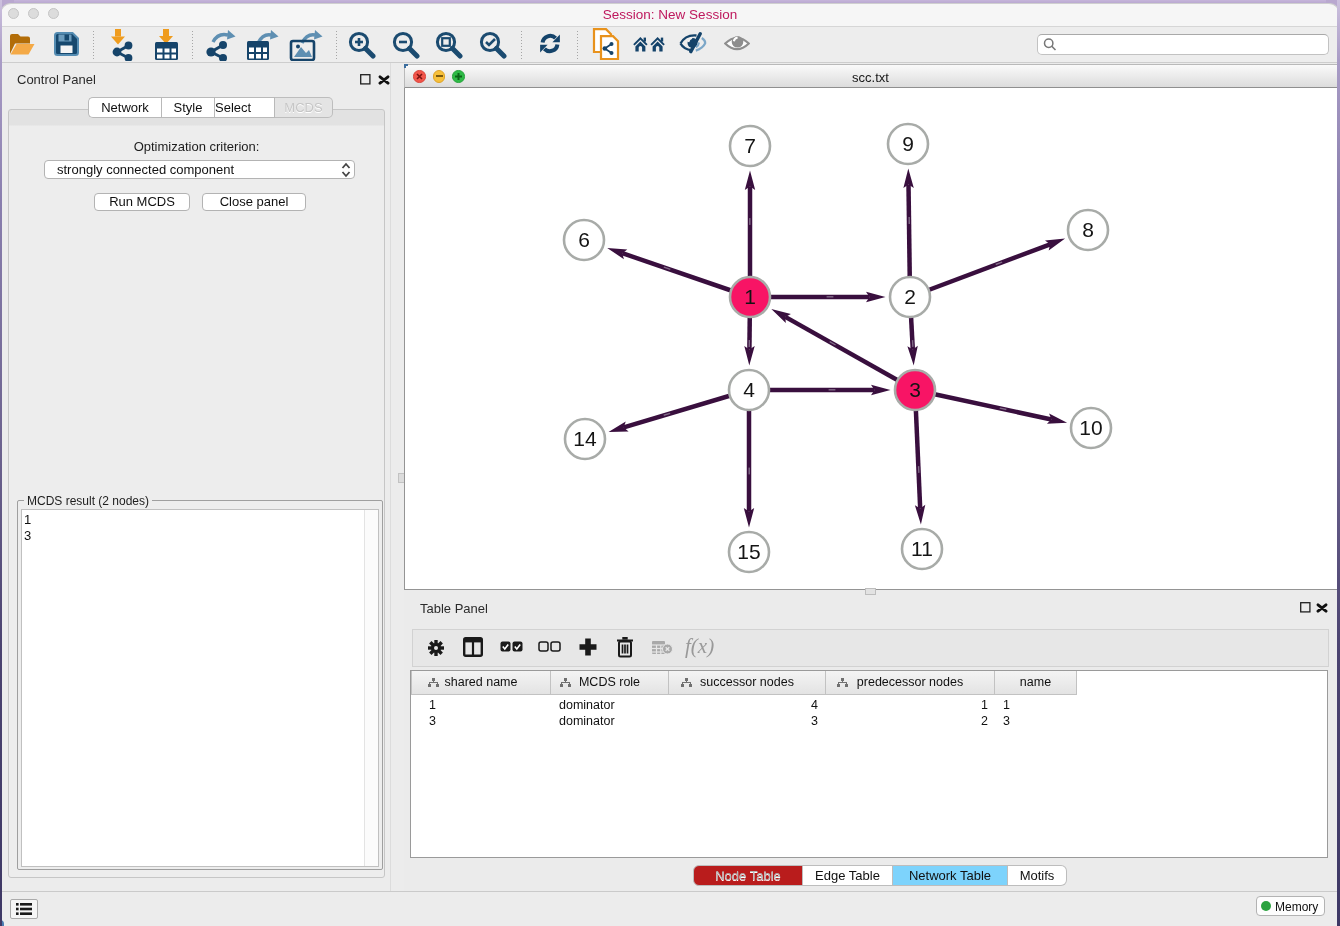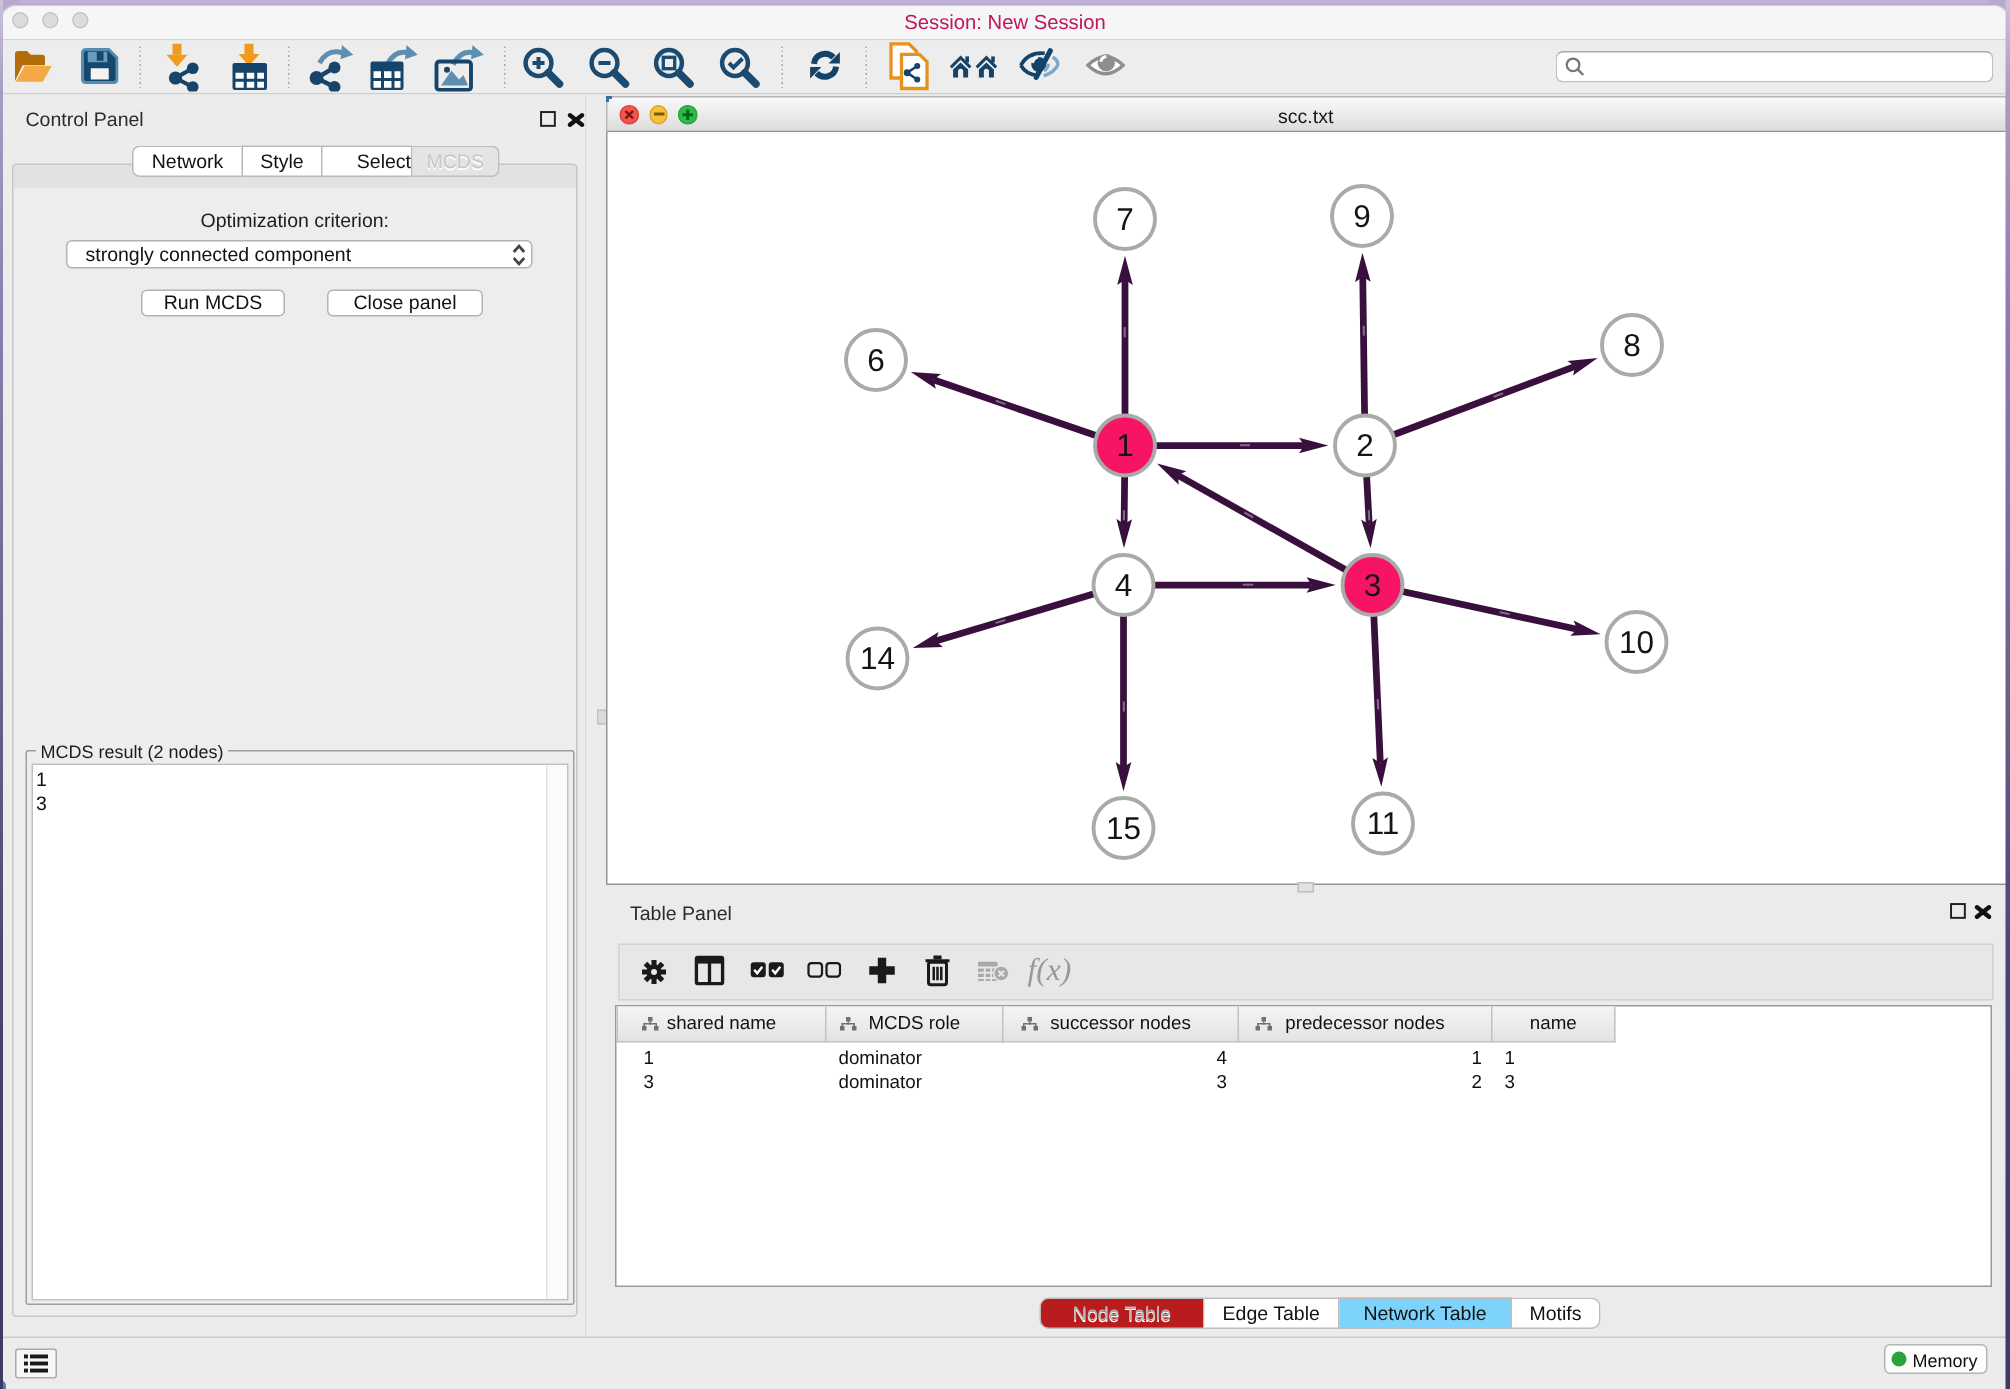--- a/index.html
+++ b/index.html
@@ -201,32 +201,32 @@
 </svg>
 <svg class="abs" style="left:378px;top:75px" width="12" height="10" viewBox="0 0 12 10">
  <path d="M2,1.8 L10,8.2 M10,1.8 L2,8.2" stroke="#111" stroke-width="2.9" stroke-linecap="round"></path>
 </svg>
 
 <div class="abs" style="left:8px;top:109px;width:377px;height:769px;border:1px solid #c6c6c6;border-radius:3px;background:linear-gradient(#e2e2e2 0,#e2e2e2 15px,#ededed 16px,#ededed 100%);"></div>
 
 <div class="abs" style="left:88px;top:97px;height:21px;display:flex;font-size:13px;">
  <div style="width:73px;background:#fff;border:1px solid #b9b9b9;border-right:none;border-radius:5px 0 0 5px;text-align:center;line-height:19px;color:#111;">Network</div>
  <div style="width:53px;background:#fff;border:1px solid #b9b9b9;border-right:none;text-align:center;line-height:19px;color:#111;">Style</div>
- <div style="width:61px;background:#fff;border:1px solid #b9b9b9;text-align:right;line-height:19px;color:#111;">Select</div>
+ <div style="width:61px;background:#fff;border:1px solid #b9b9b9;text-align:left;line-height:19px;color:#111;">Select</div>
  <div style="width:58px;background:#e4e4e4;border:1px solid #bdbdbd;border-left:none;border-radius:0 5px 5px 0;text-align:center;line-height:19px;color:#c6c6c6;text-shadow:0 1px 0 #fff;">MCDS</div>
 </div>
 
 <div class="abs" style="left:8px;top:139px;width:377px;text-align:center;font-size:13px;color:#1d1d1d;">Optimization criterion:</div>
 <div class="abs" style="left:44px;top:160px;width:311px;height:18.5px;background:#fff;border:1px solid #b3b3b3;border-radius:4px;font-size:13px;color:#111;line-height:17px;padding-left:12px;">strongly connected component</div>
 <svg class="abs" style="left:340px;top:162px" width="12" height="16" viewBox="0 0 12 16">
  <path d="M2.5,6 L6,2 L9.5,6" fill="none" stroke="#444" stroke-width="1.8"></path>
  <path d="M2.5,10 L6,14 L9.5,10" fill="none" stroke="#444" stroke-width="1.8"></path>
 </svg>
 <div class="abs" style="left:94px;top:193px;width:96px;height:18px;background:#fff;border:1px solid #b3b3b3;border-radius:4px;font-size:13px;color:#111;text-align:center;line-height:16px;">Run MCDS</div>
-<div class="abs" style="left:202px;top:193px;width:104px;height:18px;background:#fff;border:1px solid #b3b3b3;border-radius:4px;font-size:13px;color:#111;text-align:center;line-height:16px;margin-left:16px;">Close panel</div>
+<div class="abs" style="left:202px;top:193px;width:104px;height:18px;background:#fff;border:1px solid #b3b3b3;border-radius:4px;font-size:13px;color:#111;text-align:center;line-height:16px;">Close panel</div>
 
 <div class="abs" style="left:17px;top:500px;width:366px;height:370px;border:1px solid #9f9f9f;border-radius:2px;"></div>
 <div class="abs" style="left:24px;top:494px;background:#ededed;padding:0 3px;font-size:12px;color:#1d1d1d;">MCDS result (2 nodes)</div>
 <div class="abs" style="left:21px;top:509px;width:358px;height:358px;background:#fff;border:1px solid #c0c0c0;"></div>
 <div class="abs" style="left:364px;top:510px;width:14px;height:356px;background:#fbfbfb;border-left:1px solid #e3e3e3;"></div>
 <div class="abs" style="left:24px;top:512px;font-size:13px;color:#111;line-height:16px;">1<br>3</div>
 
 <div class="abs" style="left:391px;top:63px;width:13px;height:828px;background:#ececec;"></div>
 <div class="abs" style="left:398px;top:473px;width:7px;height:10px;background:#dcdcdc;border:1px solid #c2c2c2;"></div>
 

